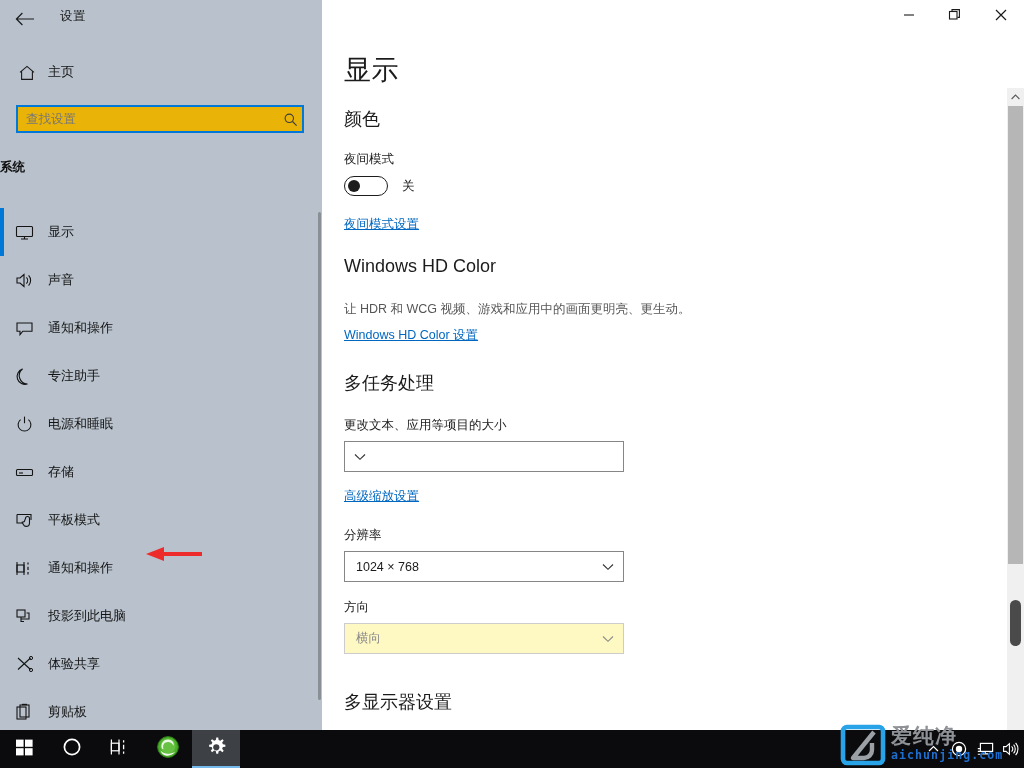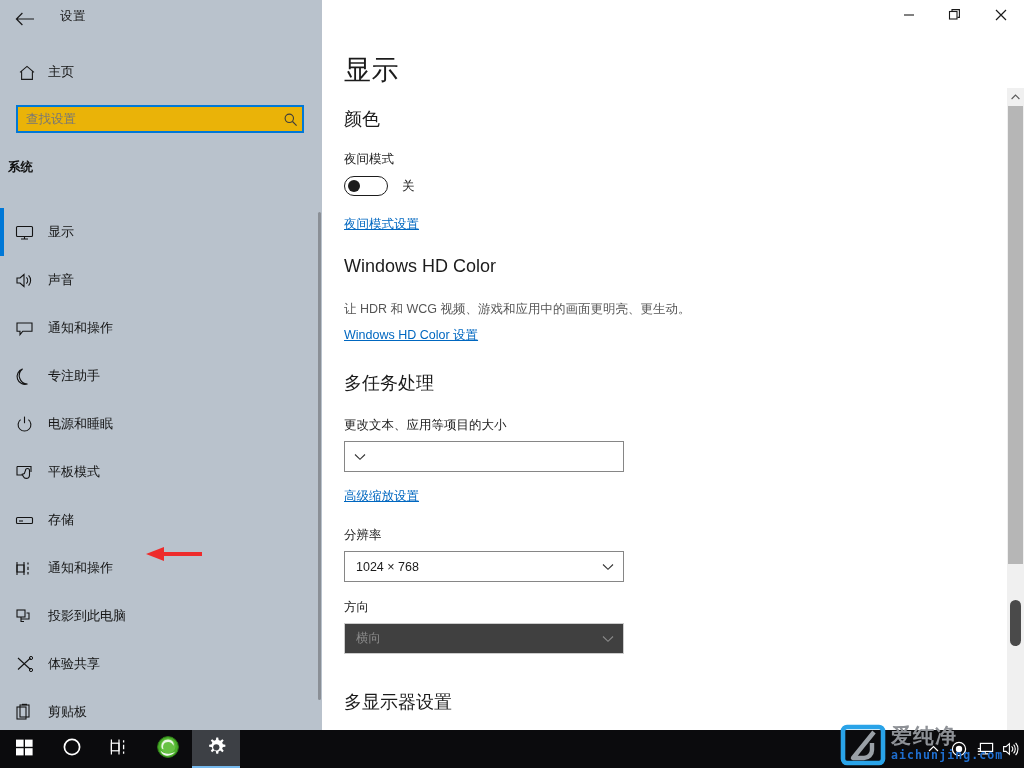--- a/index.html
+++ b/index.html
@@ -53,21 +53,21 @@
     padding: 0 8px; font-size: 12.5px; color: #202020;
     font-family: "Liberation Sans", "DejaVu Sans", sans-serif;
   }
   .search-input::placeholder { color: #777; }
   .search-icon {
     width: 24px; height: 100%; display: flex; align-items: center;
     justify-content: center; color: #3c3c3c;
   }
 
   .group-head {
-    position: absolute; left: 8px; top: 159px;
+    position: absolute; left: 0; top: 159px;
     font-size: 12.5px; font-weight: bold; color: #101010;
   }
 
   .nav { position: absolute; left: 0; top: 208px; width: 322px; }
   .nav-item {
     position: relative; height: 48px; width: 322px;
     display: flex; align-items: center;
   }
   .nav-item .sel {
     position: absolute; left: 0; top: 0; width: 4px; height: 48px;
@@ -132,21 +132,21 @@
   .combo {
     position: absolute; width: 280px; height: 31px;
     border: 1px solid #868686; background: #ffffff;
     display: flex; align-items: center; cursor: pointer;
   }
   .combo .val { padding-left: 11px; font-size: 12.5px; color: #1b1b1b; flex: 1; }
   .combo .chev {
     width: 30px; height: 100%; display: flex; align-items: center;
     justify-content: center; color: #333;
   }
-  .combo.disabled { background: #404040; border-color: #ccc; cursor: default; }
+  .combo.disabled { background: #fef9c3; border-color: #ccc; cursor: default; }
   .combo.disabled .val { color: #8a8a8a; }
   .combo.disabled .chev { color: #8a8a8a; }
 
   
   .scroll-track {
     position: absolute; right: 0; top: 88px; width: 17px; height: 642px;
     background: #f0f0f0;
   }
   .scroll-up {
     position: absolute; right: 0; top: 88px; width: 17px; height: 17px;
@@ -297,36 +297,36 @@
             <path d="M9.5 1.6 V8.2" stroke="#141414" stroke-width="1.1" fill="none"></path>
           </svg>
         </span>
         <span class="lbl">电源和睡眠</span>
       </div>
 
       <div class="nav-item">
 
         <span class="ico">
           <svg width="19" height="19" viewBox="0 0 19 19" aria-hidden="true">
+            <rect x="1.5" y="6.5" width="16" height="6" rx="1" fill="none" stroke="#141414" stroke-width="1.1"></rect>
+            <path d="M4 10 H8" stroke="#141414" stroke-width="1.1" fill="none"></path>
+          </svg>
+        </span>
+        <span class="lbl">存储</span>
+      </div>
+
+      <div class="nav-item">
+
+        <span class="ico">
+          <svg width="19" height="19" viewBox="0 0 19 19" aria-hidden="true">
             <path d="M2 3.5 H16 V9 M2 3.5 V12 H7.5" fill="none" stroke="#141414" stroke-width="1.1"></path>
             <path d="M10.5 7.5 a2 2 0 0 1 4 0 V12 a3.4 3.4 0 0 1 -3.4 3.4 a3 3 0 0 1 -2.6 -1.6 l-1.4 -2.4 l2.2 -.8 Z" fill="none" stroke="#141414" stroke-width="1.1"></path>
           </svg>
         </span>
         <span class="lbl">平板模式</span>
-      </div>
-
-      <div class="nav-item">
-
-        <span class="ico">
-          <svg width="19" height="19" viewBox="0 0 19 19" aria-hidden="true">
-            <rect x="1.5" y="6.5" width="16" height="6" rx="1" fill="none" stroke="#141414" stroke-width="1.1"></rect>
-            <path d="M4 10 H8" stroke="#141414" stroke-width="1.1" fill="none"></path>
-          </svg>
-        </span>
-        <span class="lbl">存储</span>
       </div>
 
       <div class="nav-item">
 
         <span class="ico">
           <svg width="19" height="19" viewBox="0 0 19 19" aria-hidden="true">
             <path d="M2 3 V16 M9 3 V16" stroke="#141414" stroke-width="1.1" fill="none"></path>
             <rect x="2" y="6" width="7" height="7" fill="none" stroke="#141414" stroke-width="1.1"></rect>
             <path d="M13 3.6 V5.6 M13 7.8 V11 M13 13 V15.4" stroke="#141414" stroke-width="1.2" fill="none"></path>
           </svg>

